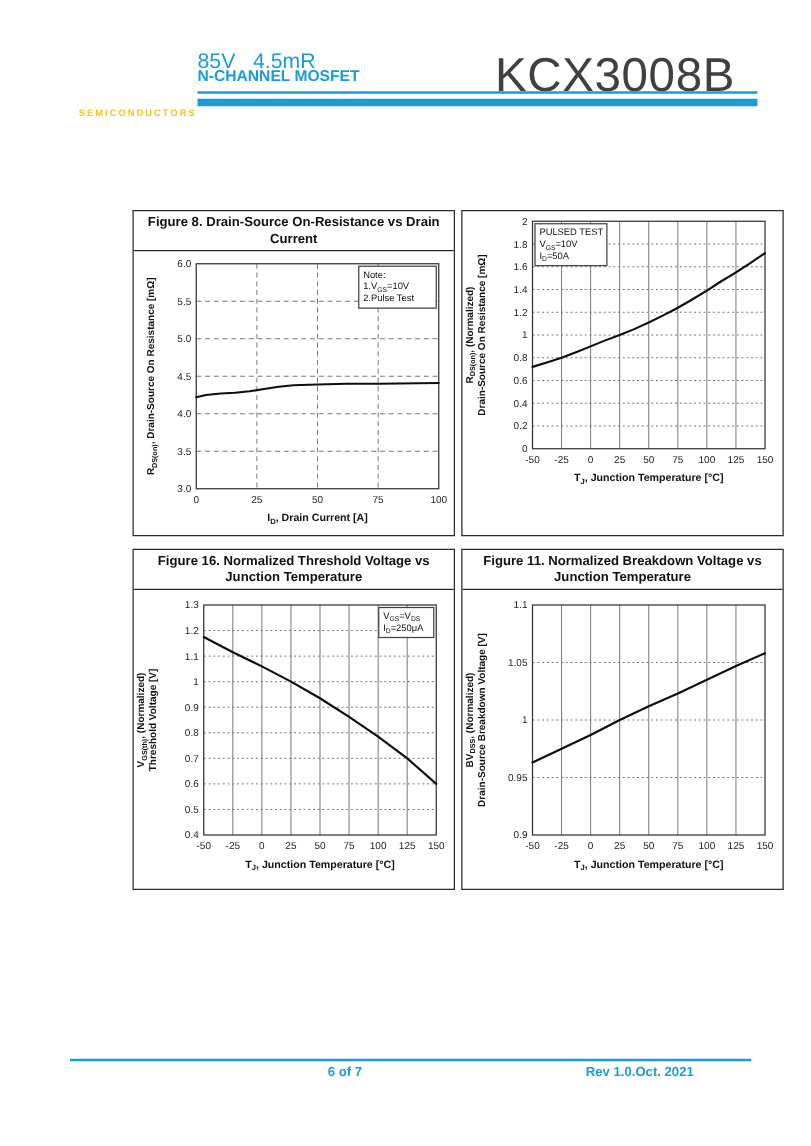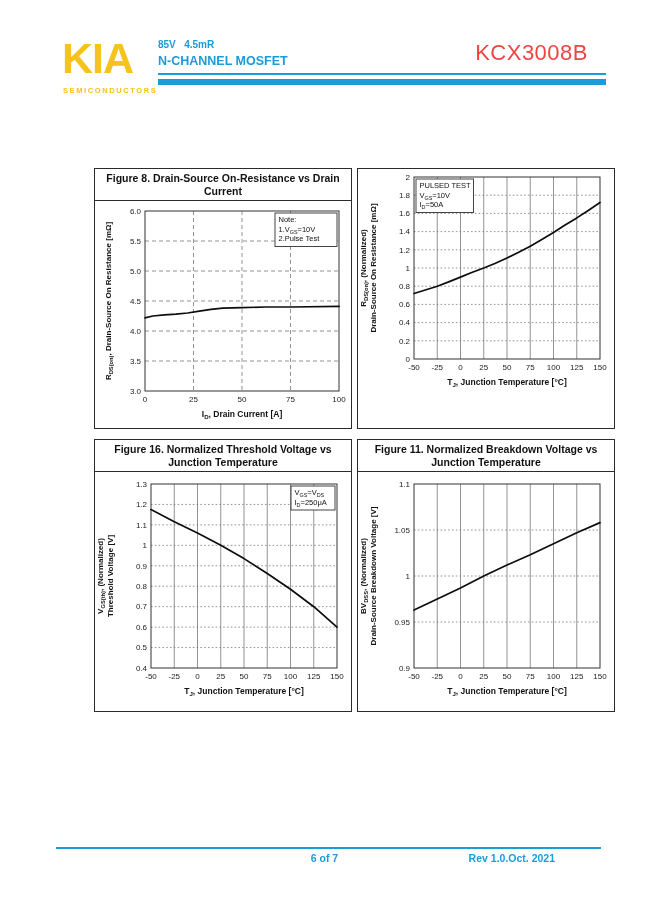--- a/index.html
+++ b/index.html
@@ -3,47 +3,46 @@
 <meta charset="utf-8">
 <style>
   * { margin:0; padding:0; box-sizing:border-box; }
   html,body { width:649px; height:917px; }
   body { background:#ffffff; font-family:"Liberation Sans",sans-serif; position:relative; overflow:hidden; }
   .page { position:absolute; inset:0; background:#fff; }
 
   
   .logo { position:absolute; left:62px; top:34px; font-size:43px; font-weight:bold; letter-spacing:-1px; color:#f6c21d; }
   .logo-tagline { position:absolute; left:63px; top:86px; font-size:7.5px; font-weight:bold; letter-spacing:1.6px; color:#f6c21d; }
-  .spec-line { position:absolute; left:158px; top:39px; font-size:10px; font-weight:bold; color:#1b9cd8; white-space:pre; }
+  .spec-line { position:absolute; left:158px; top:39px; font-size:17px; font-weight:normal; color:#1b9cd8; white-space:pre; }
   .type-line { position:absolute; left:158px; top:54px; font-size:12.5px; font-weight:bold; color:#1b9cd8;text-align:center; }
-  .part-number { position:absolute; top:40px; right:61px; font-size:22px; color:#ef4444; letter-spacing:0.5px; }
+  .part-number { position:absolute; top:40px; right:61px; font-size:38px; color:#404040; letter-spacing:0.5px; }
   .rule-thin  { position:absolute; left:158px; top:73px; width:448px; height:2px; background:#1b9cd8; }
   .rule-thick { position:absolute; left:158px; top:79px; width:448px; height:6px; background:#1b9cd8; }
 
   
-  .figures { position:absolute; left:62px; top:168px; display:grid;
+  .figures { position:absolute; left:74px; top:168px; display:grid;
              grid-template-columns:258px 258px; grid-template-rows:261px 273px;
              column-gap:5px; row-gap:10px;padding-left:32px; }
   .fig-cell { border:1px solid #2b2b2b; background:#fff; }
   .fig-title { height:32px; border-bottom:1px solid #2b2b2b; font-size:10.5px; font-weight:bold;
                line-height:13px; text-align:center; padding-top:3px; white-space:pre-line; color:#111; }
   svg.chart { display:block; }
   svg.chart text { font-family:"Liberation Sans",sans-serif; }
 
   
   .footer-rule { position:absolute; left:56px; top:847px; width:545px; height:2px; background:#1b9cd8; }
-  .footer-page { position:absolute; left:0; top:852px; width:649px; text-align:center; font-size:10.5px; font-weight:bold; color:#1b9cd8; }
+  .footer-page { position:absolute; left:0; top:852px; width:552px; text-align:center; font-size:10.5px; font-weight:bold; color:#1b9cd8; }
   .footer-rev  { position:absolute; top:852px; right:94px; font-size:10.5px; font-weight:bold; color:#1b9cd8; }
 </style>
 </head>
 <body>
 
 <div class="page">
 
-  <div class="logo">KIA</div>
   <div class="logo-tagline">SEMICONDUCTORS</div>
   <div class="spec-line">85V   4.5mR</div>
   <div class="type-line">N-CHANNEL MOSFET</div>
   <div class="part-number">KCX3008B</div>
   <div class="rule-thin"></div>
   <div class="rule-thick"></div>
 
   <div class="figures">
     <div class="fig-cell">
       <div class="fig-title">Figure 8. Drain-Source On-Resistance vs Drain

